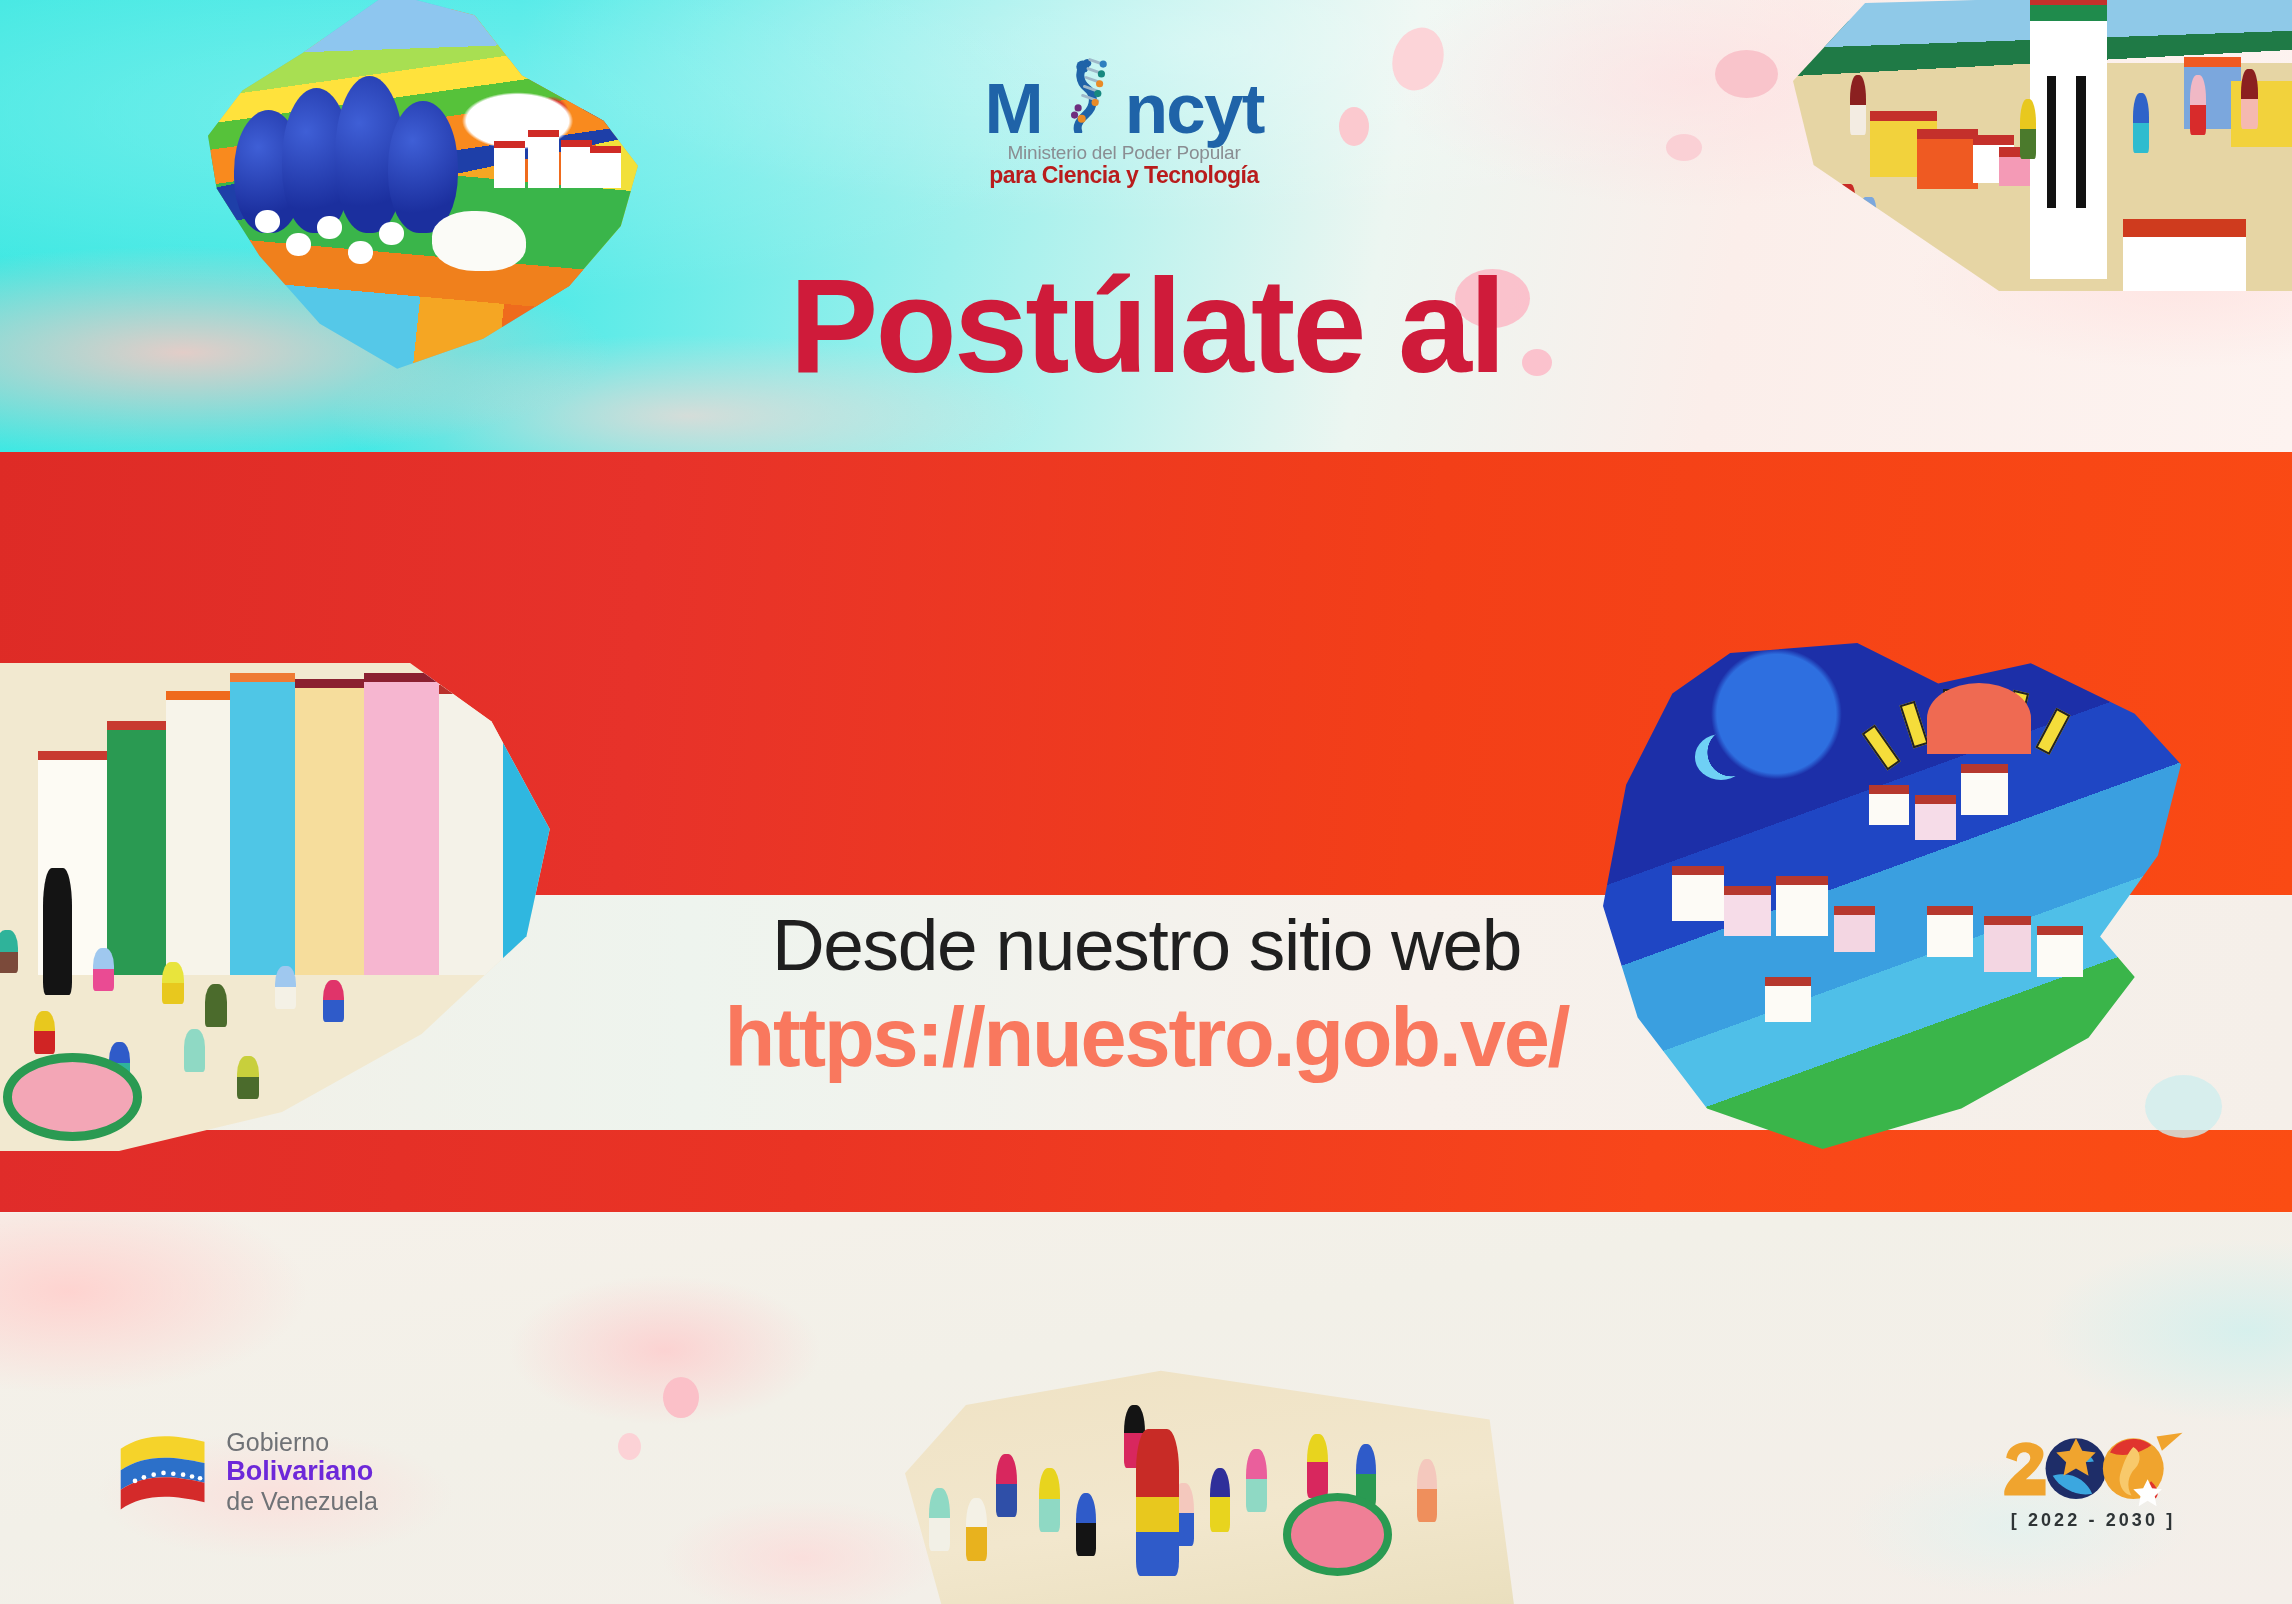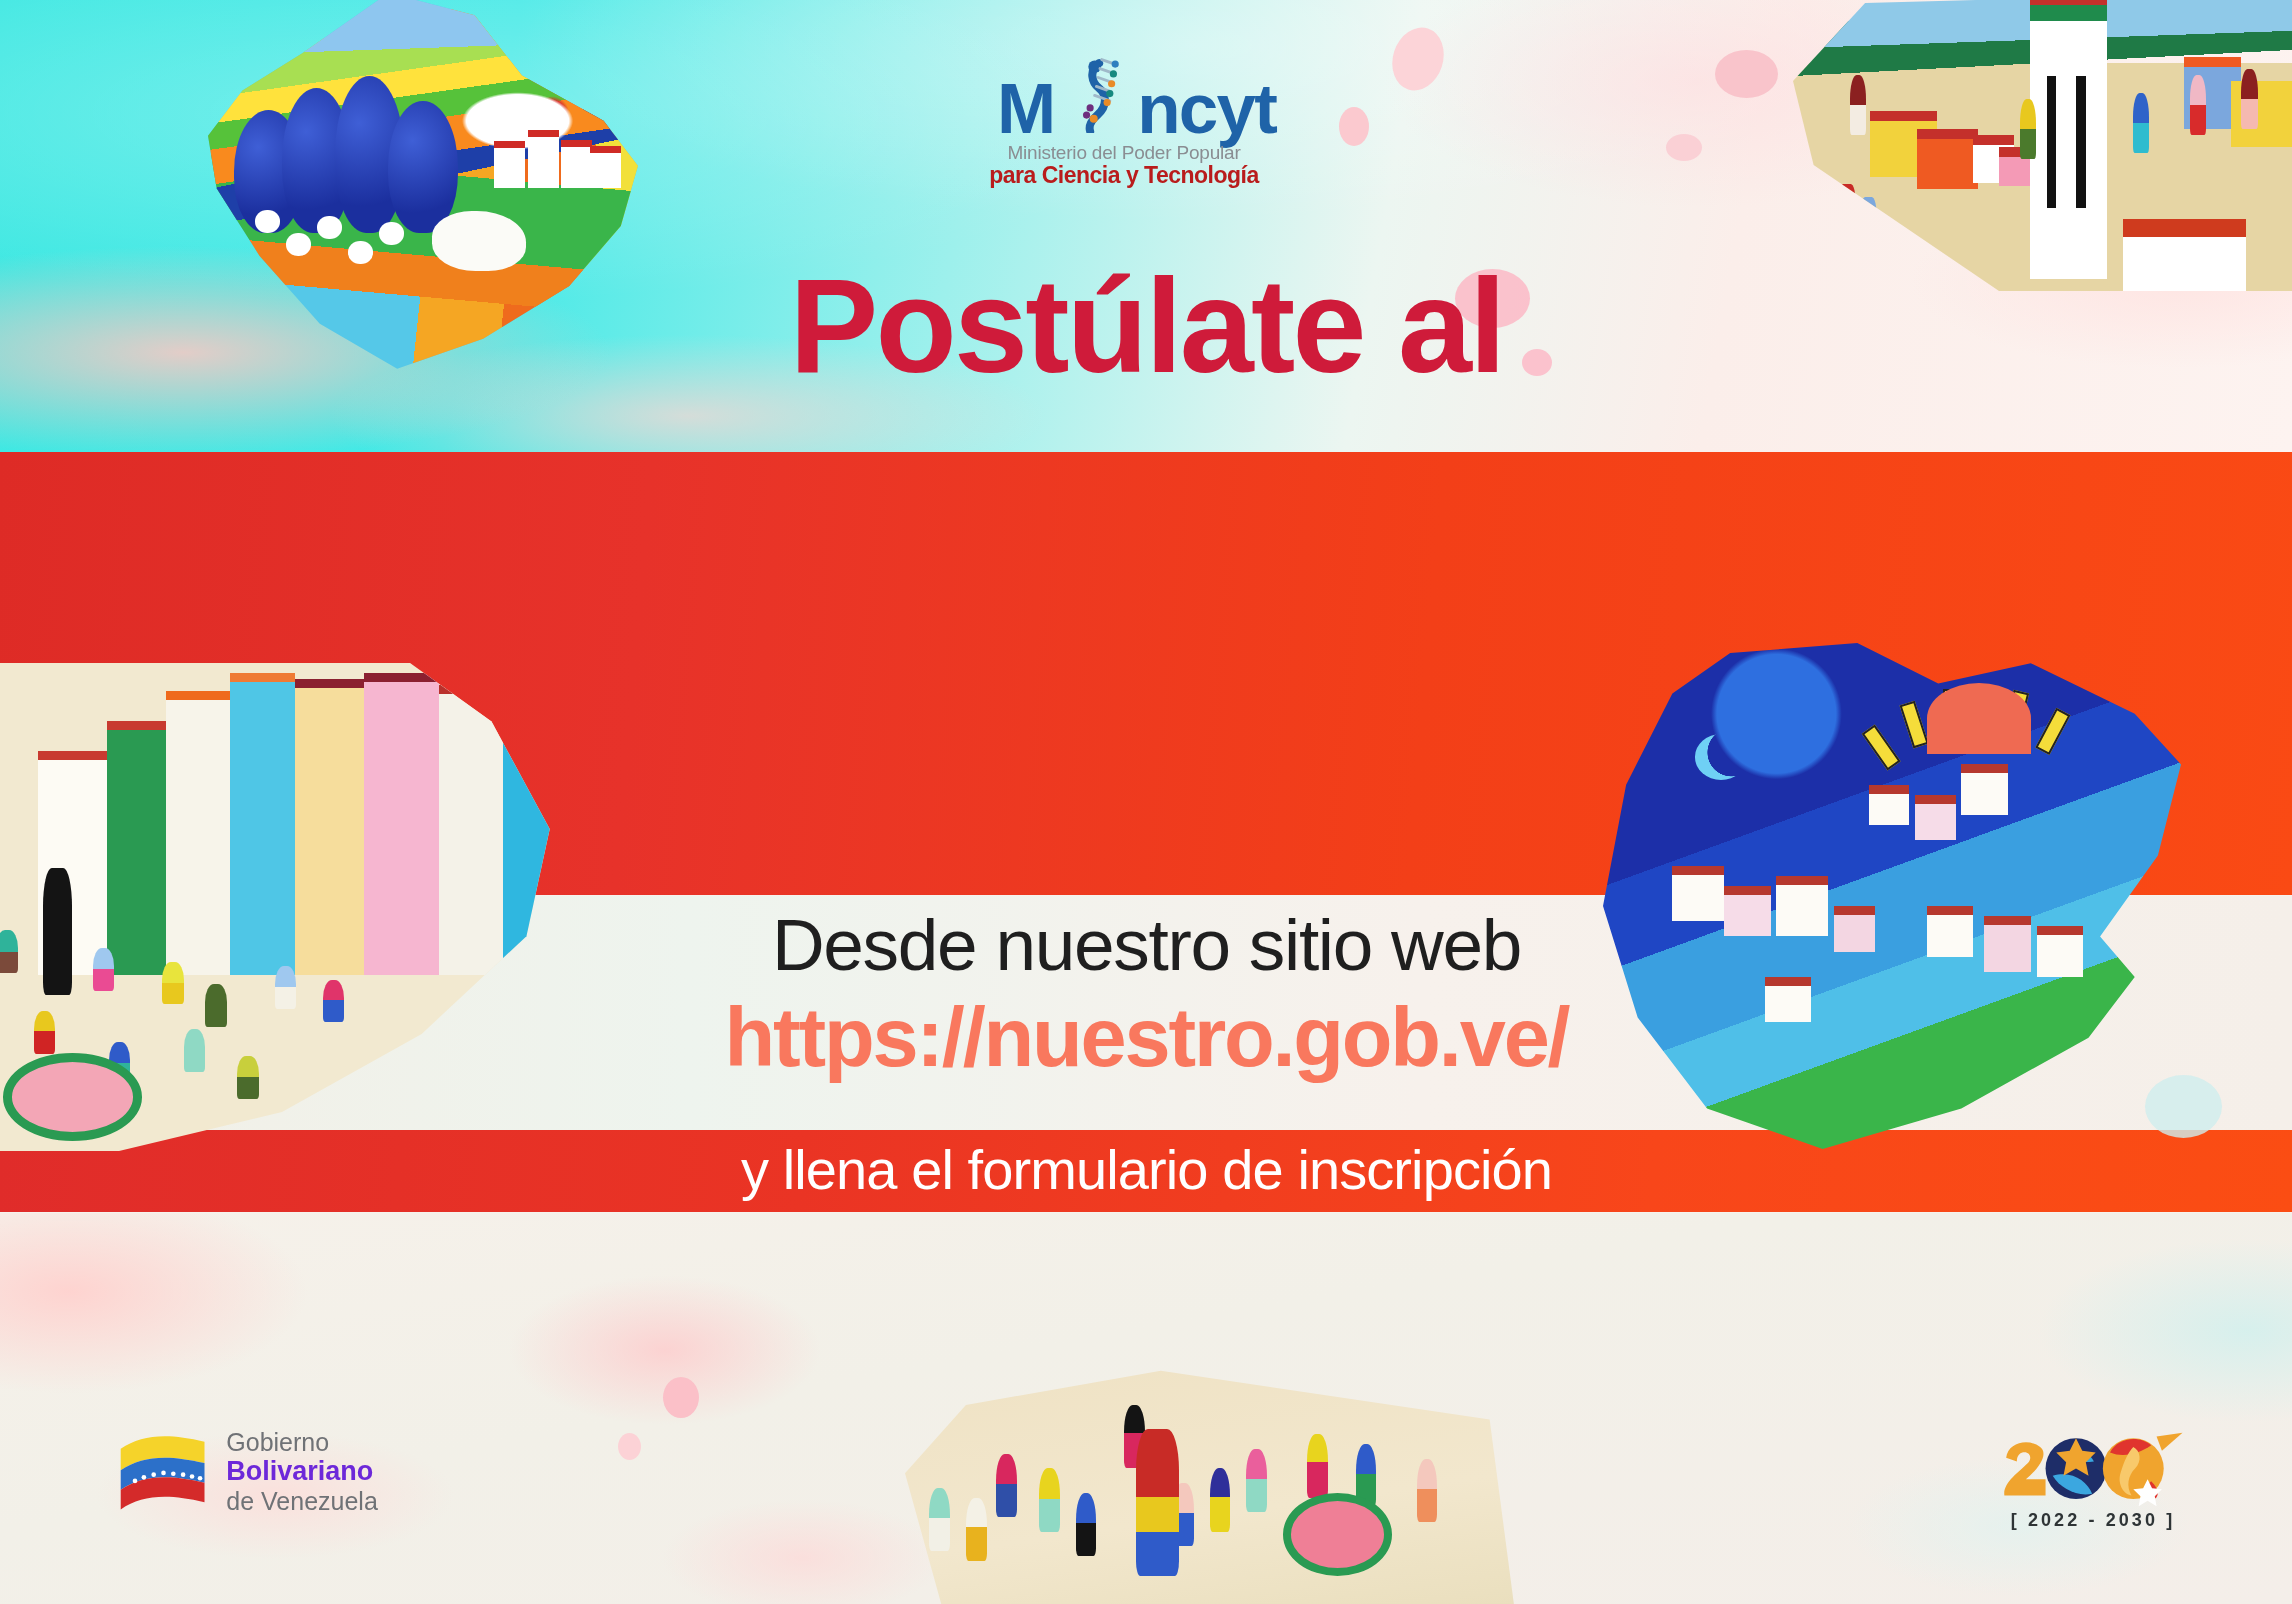--- a/index.html
+++ b/index.html
@@ -239,21 +239,21 @@
   .art-plaza-scene .folks i:nth-child(11){left:74%;top:34%;background:linear-gradient(#2f5bc9 48%,#2a9a52 48%);}
   .art-plaza-scene .folks i:nth-child(12){left:84%;top:40%;background:linear-gradient(#f4c8bd 48%,#ef8f5c 48%);}
   .art-plaza-scene .diablo{position:absolute;left:38%;top:28%;width:7%;height:60%;
     background:linear-gradient(#c82b26 46%,#e8c81e 46%, #e8c81e 70%, #2f5bc9 70%);border-radius:28% 28% 10% 10%;}
   .art-plaza-scene .ring{position:absolute;left:62%;top:54%;width:18%;height:34%;border:8px solid #2a9a52;border-radius:50%;background:#ef7f96;}
 
   
   .mincyt { position:absolute; left:972px; top:56px; width:304px; text-align:center; }
   .mincyt-word {
     font-size:71px; font-weight:bold; color:#1f63a8; letter-spacing:-1.8px;
-    line-height:.92; white-space:nowrap;text-align:right;
+    line-height:.92; white-space:nowrap;
   }
   .mincyt-word .helix { display:inline-block; width:47px; position:relative; vertical-align:baseline; }
   .mincyt-sub1 { font-size:19px; color:#8a8d92; letter-spacing:-0.2px; margin-top:0.9px; }
   .mincyt-sub2 { font-size:23px; font-weight:bold; color:#b91c1c; letter-spacing:-0.5px; margin-top:-1.8px;}
 
   
   .headline {
     position:absolute; left:0; top:260px; width:100%; text-align:center;
     font-size:133px; font-weight:bold; color:#cf1b3a; letter-spacing:-2.7px;
     line-height:1;
@@ -472,21 +472,20 @@
     </div>
     <div class="mincyt-sub1">Ministerio del Poder Popular</div>
     <div class="mincyt-sub2">para Ciencia y Tecnología</div>
   </div>
 
   <div class="headline">Postúlate al</div>
 
 
   <div class="visit-line">Desde nuestro sitio web</div>
   <a class="url-line" href="#" style="text-decoration:none;">https://nuestro.gob.ve/</a>
-  <div class="form-line">y llena el formulario de inscripción</div>
 
 
   <div class="gob">
     <span class="gob-flag">
       <svg viewBox="0 0 108 92" width="97" height="82" aria-hidden="true">
         <path d="M6 20 C30 4 58 2 100 12 L100 36 C58 26 30 28 6 44 Z" fill="#F5D32A"></path>
         <path d="M6 44 C30 28 58 26 100 36 L100 58 C58 48 30 50 6 66 Z" fill="#2C70C9"></path>
         <path d="M6 66 C30 50 58 48 100 58 L100 80 C58 70 30 72 6 88 Z" fill="#D42A2A"></path>
         <g fill="#fff">
           <circle cx="22" cy="56" r="2.6"></circle>

